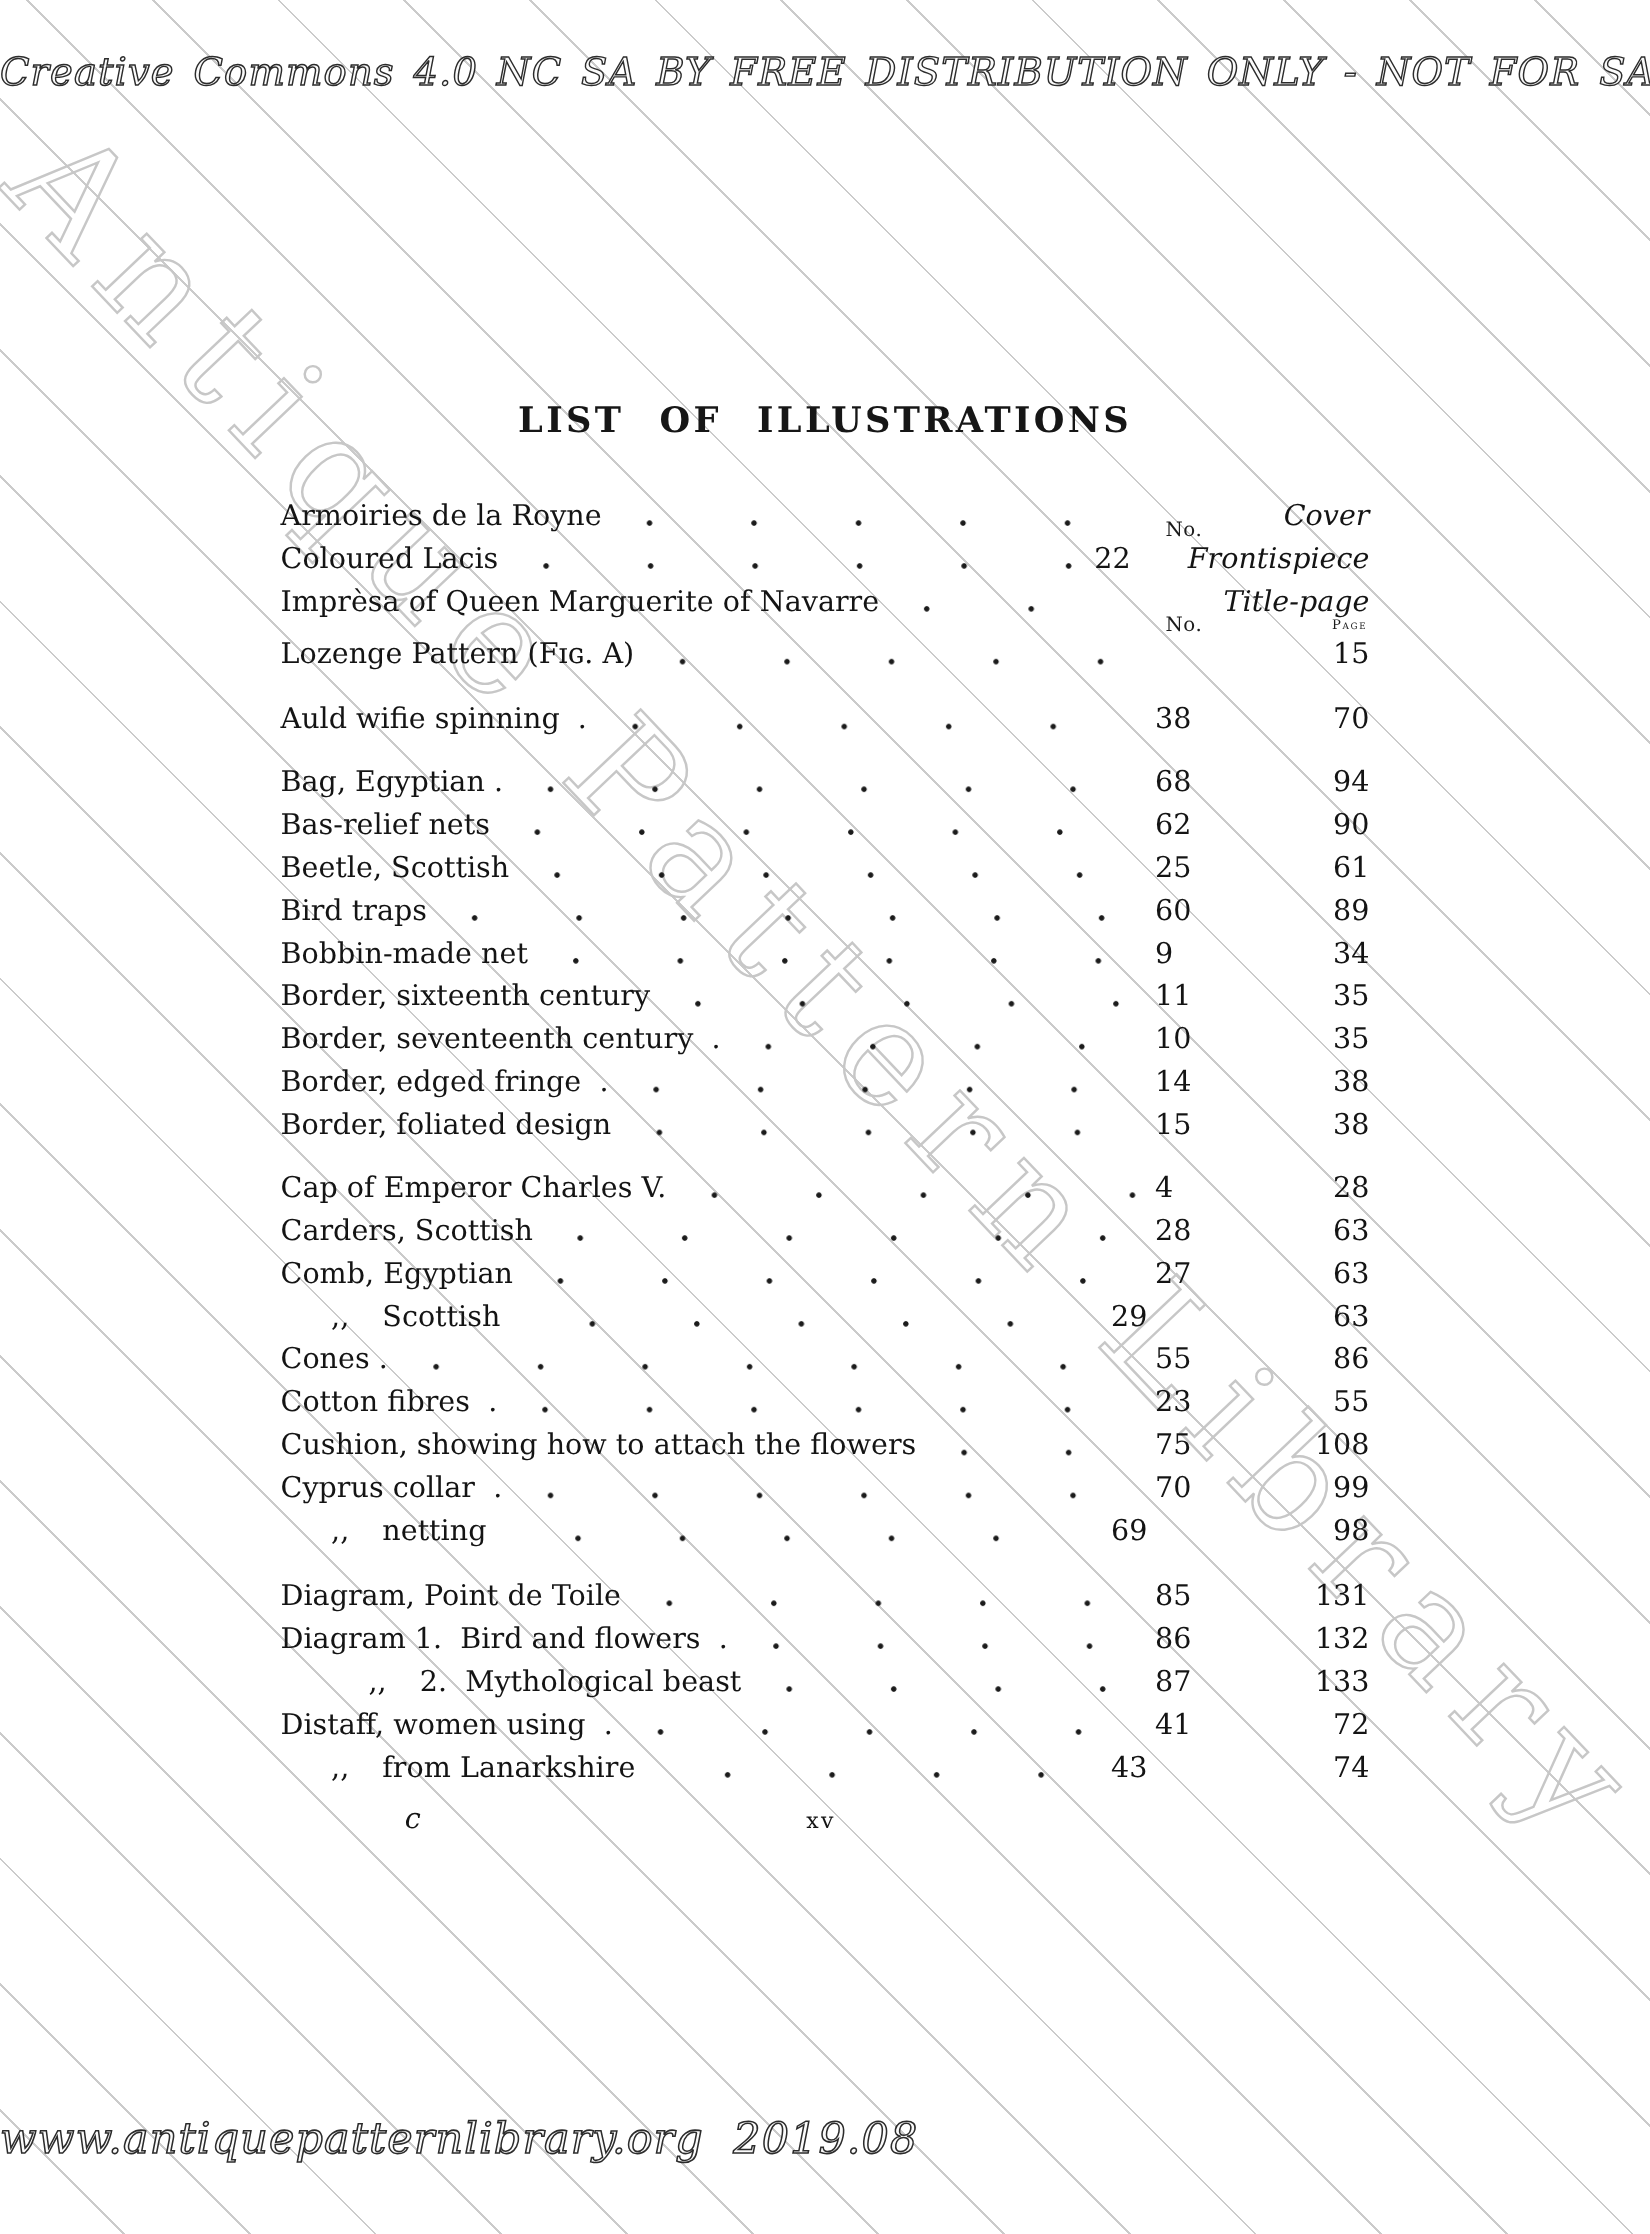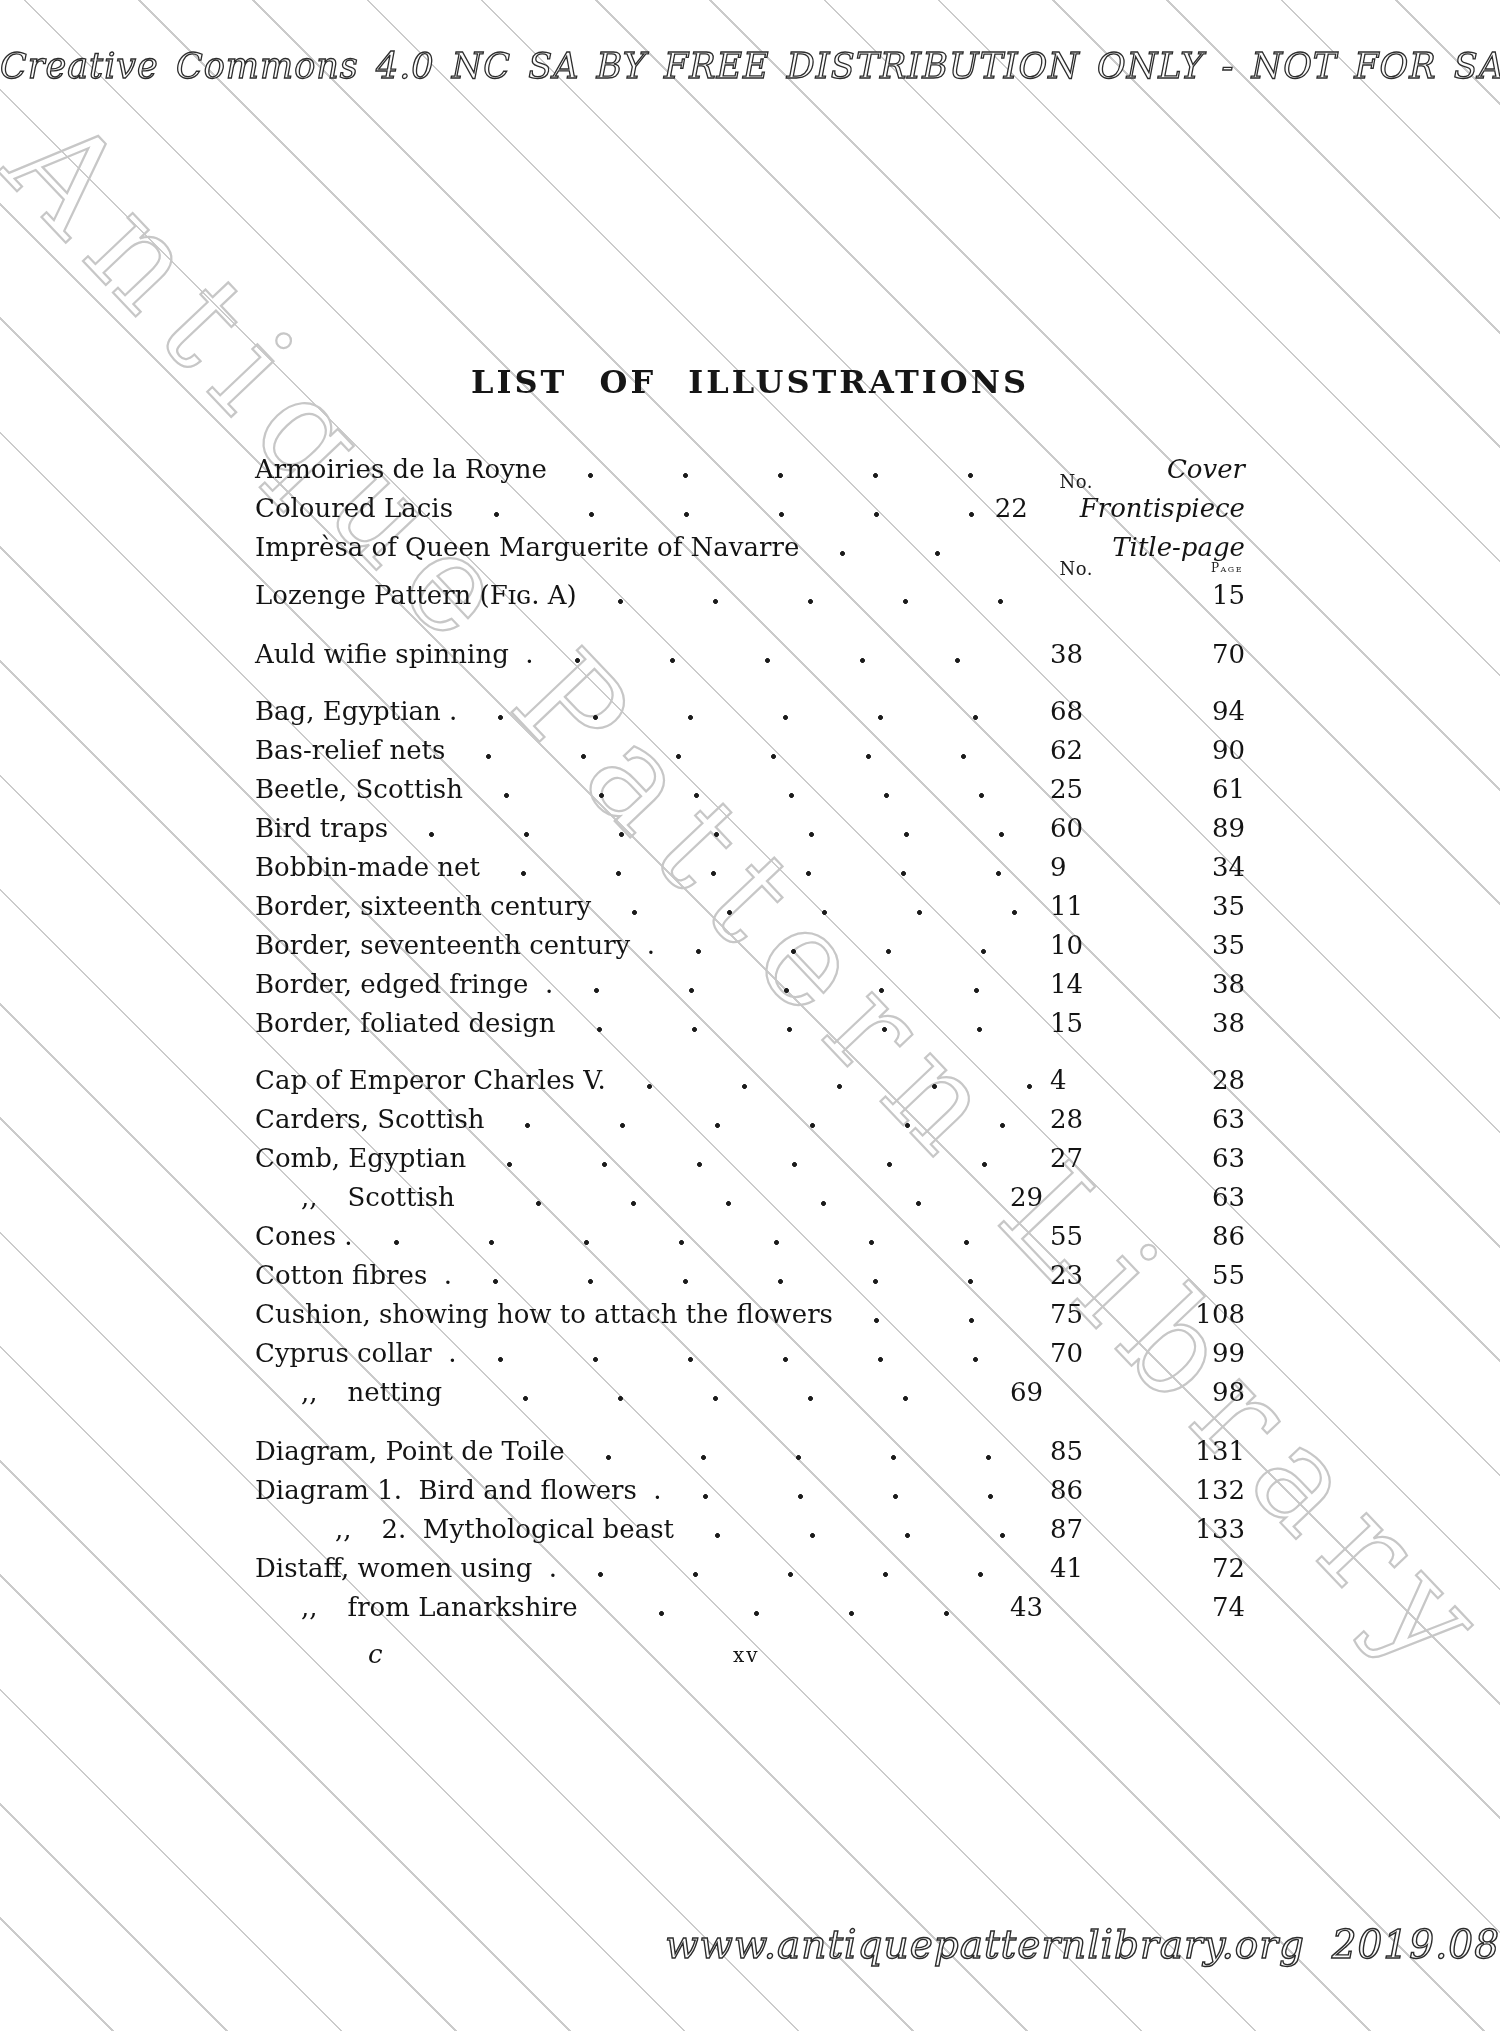--- a/index.html
+++ b/index.html
@@ -18,21 +18,21 @@
     transform:rotate(46.5deg);transform-origin:0 0;
     font-size:133px;letter-spacing:21px;line-height:1;white-space:nowrap;
     color:transparent;-webkit-text-stroke:2.2px #c7c7c7;
   }
   .banner{
     position:absolute;top:46px;left:0;width:100%;z-index:2;text-align:center;
     font-style:italic;font-size:35px;letter-spacing:1px;word-spacing:5px;
     color:#fbfbfb;-webkit-text-stroke:1.3px #2c2c2c;white-space:pre;
   }
   .footer{
-    position:absolute;top:1922px;left:0;width:100%;z-index:2;text-align:right;
+    position:absolute;top:1922px;left:0;width:100%;z-index:2;text-align:left;
     font-style:italic;font-size:39px;letter-spacing:1px;
     color:#fbfbfb;-webkit-text-stroke:1.4px #2c2c2c;white-space:pre;
   }
   .content{
     position:absolute;left:255px;top:358px;width:990px;z-index:2;
   }
   .title{
     margin:0 0 44px 0;text-align:center;font-size:32px;font-weight:bold;
     letter-spacing:3px;word-spacing:18px;line-height:48px;color:#161616;
   }

